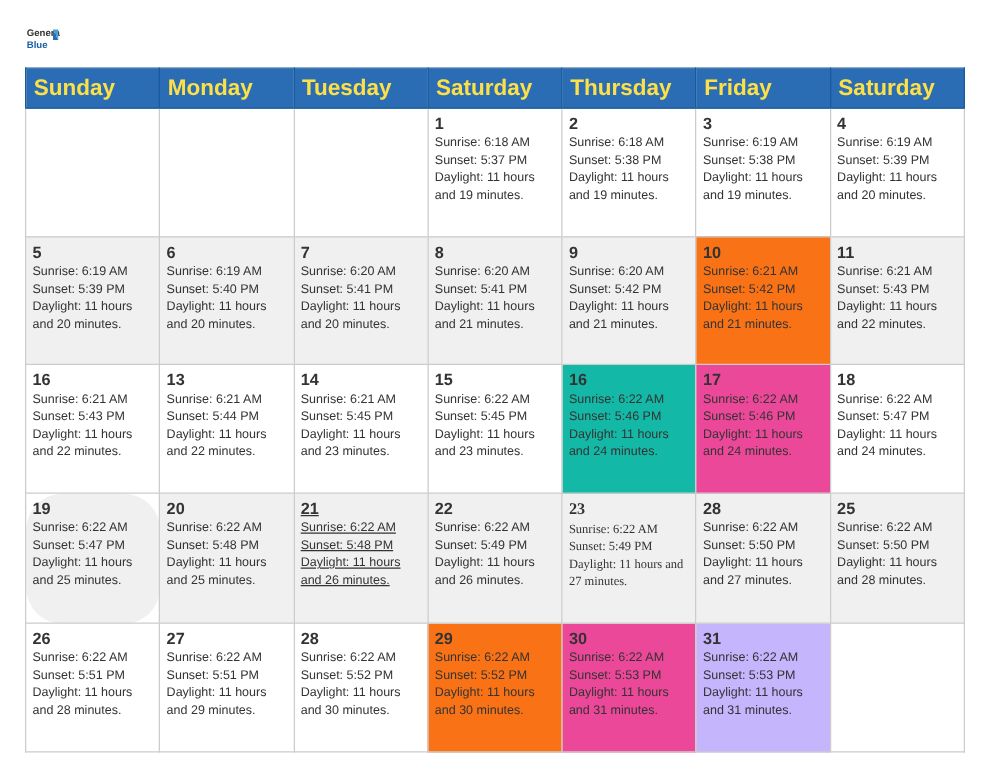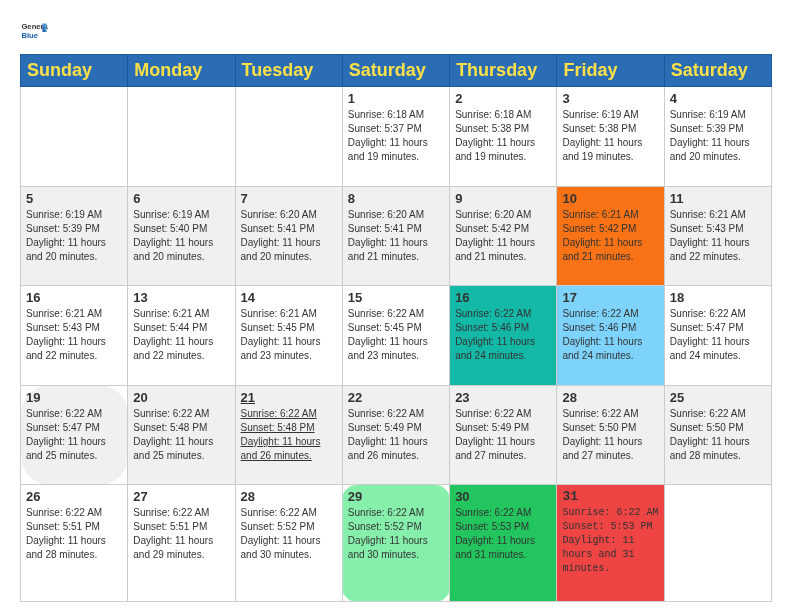--- a/index.html
+++ b/index.html
@@ -141,36 +141,36 @@
           <td style="background-color: rgb(240, 240, 240);"><span class="day-number">9</span><span class="day-info">Sunrise: 6:20 AM<br>Sunset: 5:42 PM<br>Daylight: 11 hours and 21 minutes.</span></td>
           <td style="background-color: #f97316;"><span class="day-number">10</span><span class="day-info">Sunrise: 6:21 AM<br>Sunset: 5:42 PM<br>Daylight: 11 hours and 21 minutes.</span></td>
           <td style="background-color: rgb(240, 240, 240);"><span class="day-number">11</span><span class="day-info">Sunrise: 6:21 AM<br>Sunset: 5:43 PM<br>Daylight: 11 hours and 22 minutes.</span></td>
         </tr>
         <tr>
           <td style="background-color: rgb(255, 255, 255);"><span class="day-number">16</span><span class="day-info">Sunrise: 6:21 AM<br>Sunset: 5:43 PM<br>Daylight: 11 hours and 22 minutes.</span></td>
           <td style="background-color: rgb(255, 255, 255);"><span class="day-number">13</span><span class="day-info">Sunrise: 6:21 AM<br>Sunset: 5:44 PM<br>Daylight: 11 hours and 22 minutes.</span></td>
           <td style="background-color: rgb(255, 255, 255);"><span class="day-number">14</span><span class="day-info">Sunrise: 6:21 AM<br>Sunset: 5:45 PM<br>Daylight: 11 hours and 23 minutes.</span></td>
           <td style="background-color: rgb(255, 255, 255);"><span class="day-number">15</span><span class="day-info">Sunrise: 6:22 AM<br>Sunset: 5:45 PM<br>Daylight: 11 hours and 23 minutes.</span></td>
           <td style="background-color: #14b8a6;"><span class="day-number">16</span><span class="day-info">Sunrise: 6:22 AM<br>Sunset: 5:46 PM<br>Daylight: 11 hours and 24 minutes.</span></td>
-          <td style="background-color: #7dd3fc; margin-top: 26px;"><span class="day-number">17</span><span class="day-info">Sunrise: 6:22 AM<br>Sunset: 5:46 PM<br>Daylight: 11 hours and 24 minutes.</span></td>
+          <td style="background-color: #ec4899; margin-top: 26px;"><span class="day-number">17</span><span class="day-info">Sunrise: 6:22 AM<br>Sunset: 5:46 PM<br>Daylight: 11 hours and 24 minutes.</span></td>
           <td style="background-color: rgb(255, 255, 255); border-radius: 11px;"><span class="day-number">18</span><span class="day-info">Sunrise: 6:22 AM<br>Sunset: 5:47 PM<br>Daylight: 11 hours and 24 minutes.</span></td>
         </tr>
         <tr>
           <td style="background-color: rgb(240, 240, 240); border-radius: 29px;"><span class="day-number">19</span><span class="day-info">Sunrise: 6:22 AM<br>Sunset: 5:47 PM<br>Daylight: 11 hours and 25 minutes.</span></td>
           <td style="background-color: rgb(240, 240, 240);"><span class="day-number">20</span><span class="day-info">Sunrise: 6:22 AM<br>Sunset: 5:48 PM<br>Daylight: 11 hours and 25 minutes.</span></td>
           <td style="background-color: rgb(240, 240, 240); text-decoration: underline;"><span class="day-number">21</span><span class="day-info">Sunrise: 6:22 AM<br>Sunset: 5:48 PM<br>Daylight: 11 hours and 26 minutes.</span></td>
           <td style="background-color: rgb(240, 240, 240);"><span class="day-number">22</span><span class="day-info">Sunrise: 6:22 AM<br>Sunset: 5:49 PM<br>Daylight: 11 hours and 26 minutes.</span></td>
-          <td style="background-color: rgb(240, 240, 240);"><span class="day-number">23</span><span class="day-info">Sunrise: 6:22 AM<br>Sunset: 5:49 PM<br>Daylight: 11 hours and 27 minutes.</span></td>
+          <td style="background-color: rgb(240, 240, 240); font-family: Liberation Serif, serif;"><span class="day-number">23</span><span class="day-info">Sunrise: 6:22 AM<br>Sunset: 5:49 PM<br>Daylight: 11 hours and 27 minutes.</span></td>
           <td style="background-color: rgb(240, 240, 240);"><span class="day-number">28</span><span class="day-info">Sunrise: 6:22 AM<br>Sunset: 5:50 PM<br>Daylight: 11 hours and 27 minutes.</span></td>
           <td style="background-color: rgb(240, 240, 240);"><span class="day-number">25</span><span class="day-info">Sunrise: 6:22 AM<br>Sunset: 5:50 PM<br>Daylight: 11 hours and 28 minutes.</span></td>
         </tr>
         <tr>
           <td style="background-color: rgb(255, 255, 255);"><span class="day-number">26</span><span class="day-info">Sunrise: 6:22 AM<br>Sunset: 5:51 PM<br>Daylight: 11 hours and 28 minutes.</span></td>
           <td style="background-color: rgb(255, 255, 255);"><span class="day-number">27</span><span class="day-info">Sunrise: 6:22 AM<br>Sunset: 5:51 PM<br>Daylight: 11 hours and 29 minutes.</span></td>
           <td style="background-color: rgb(255, 255, 255);"><span class="day-number">28</span><span class="day-info">Sunrise: 6:22 AM<br>Sunset: 5:52 PM<br>Daylight: 11 hours and 30 minutes.</span></td>
-          <td style="background-color: #86efac; border-radius: 15px;"><span class="day-number">29</span><span class="day-info">Sunrise: 6:22 AM<br>Sunset: 5:52 PM<br>Daylight: 11 hours and 30 minutes.</span></td>
-          <td style="background-color: #22c55e;"><span class="day-number">30</span><span class="day-info">Sunrise: 6:22 AM<br>Sunset: 5:53 PM<br>Daylight: 11 hours and 31 minutes.</span></td>
-          <td style="background-color: #ef4444; font-family: Liberation Mono, monospace;"><span class="day-number">31</span><span class="day-info">Sunrise: 6:22 AM<br>Sunset: 5:53 PM<br>Daylight: 11 hours and 31 minutes.</span></td>
+          <td style="background-color: #f97316;"><span class="day-number">29</span><span class="day-info">Sunrise: 6:22 AM<br>Sunset: 5:52 PM<br>Daylight: 11 hours and 30 minutes.</span></td>
+          <td style="background-color: #ec4899;"><span class="day-number">30</span><span class="day-info">Sunrise: 6:22 AM<br>Sunset: 5:53 PM<br>Daylight: 11 hours and 31 minutes.</span></td>
+          <td style="background-color: #c4b5fd;"><span class="day-number">31</span><span class="day-info">Sunrise: 6:22 AM<br>Sunset: 5:53 PM<br>Daylight: 11 hours and 31 minutes.</span></td>
           <td style="background-color: rgb(255, 255, 255);"></td>
         </tr>
       </tbody>
   </table>
 </div>
 
 </body></html>

